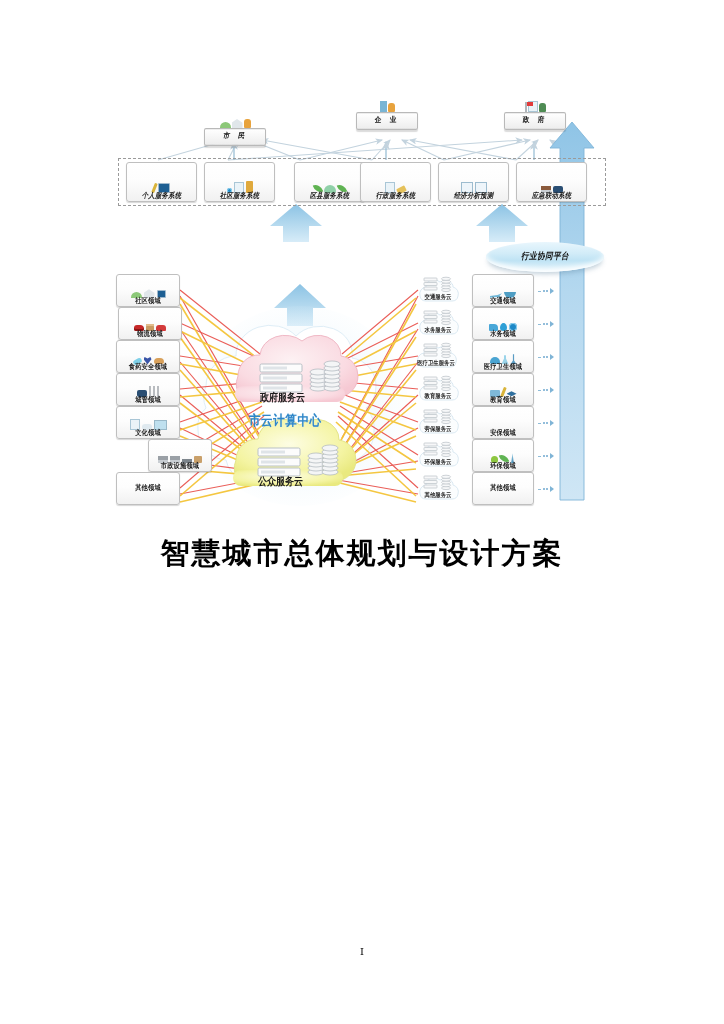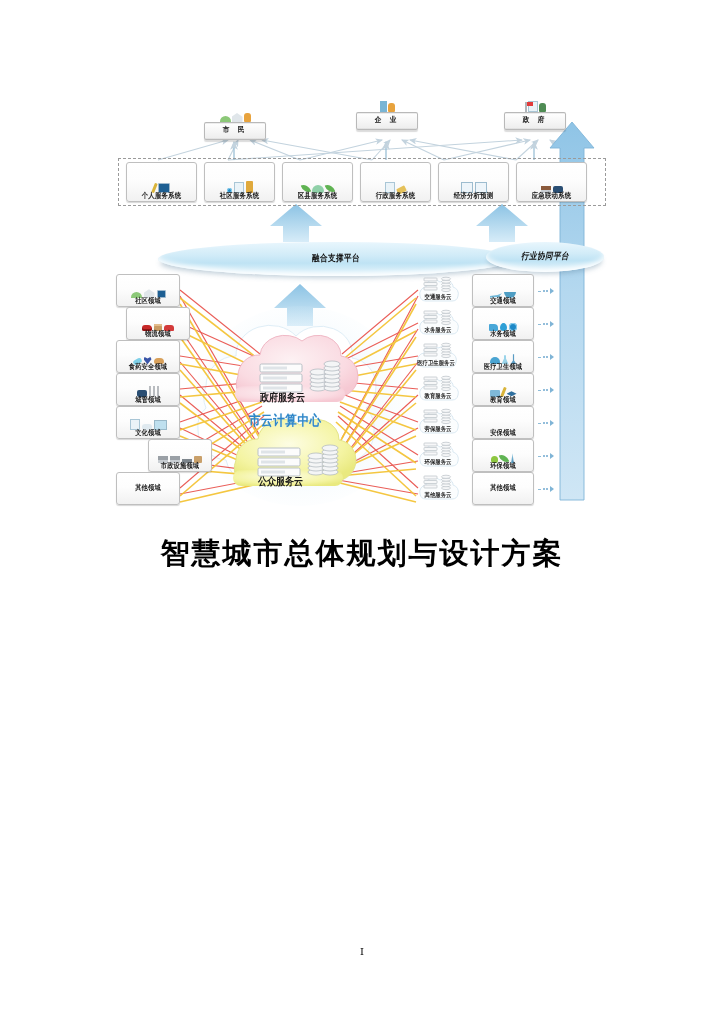--- a/index.html
+++ b/index.html
@@ -134,21 +134,21 @@
   .sysband {
     position: absolute;
     left: 8px; top: 72px;
     width: 488px; height: 48px;
     border: 1px dashed #9a9a9a;
     box-sizing: border-box;
   }
   .sysbox {
     position: absolute;
     top: 76px;
-    width: 71px; height: 40px;
+    width: 71px; height: 40px; font-style: italic;
   }
   .sysbox .glyphs { height: 20px; }
   .sysbox .cap { font-size: 6.4px; padding-bottom: 2px; }
 
   
   .disc {
     position: absolute;
     border-radius: 50%;
     background: linear-gradient(to bottom, #e8f6fd 0%, #d2ecf8 38%, #bfe3f4 62%, #eaf7fd 100%);
     box-shadow: 0 4px 5px -2px rgba(80,120,150,.35), inset 0 -3px 5px rgba(255,255,255,.9);
@@ -450,21 +450,21 @@
             <ellipse cx="22" cy="18" rx="8" ry="3"></ellipse>
           <ellipse cx="22" cy="14" rx="8" ry="3"></ellipse>
             <ellipse cx="22" cy="10" rx="8" ry="3"></ellipse>
           <ellipse cx="22" cy="6" rx="8" ry="3"></ellipse>
         </g>
       </g>
 
       <path d="M450,414 L450,62 L440,62 L462,36 L484,62 L474,62 L474,414 Z" fill="url(#bigArrGrad)" stroke="#7fb4d8" stroke-width=".9"></path>
     </svg>
 
-    <div class="actor" style="left:94px; top:12px;">
+    <div class="actor" style="left:94px; top:18px;font-style:italic;">
       <div class="art">
         <span class="g g-hill"></span>
           <span class="g g-house"></span>
           <span class="g g-person"></span>
       </div>
       <div class="plate">市 民</div>
     </div>
     <div class="actor" style="left:246px; top:2px;">
       <div class="art">
         <span class="g g-bldg"></span>
@@ -491,21 +491,21 @@
       <div class="cap">个人服务系统</div>
     </div>
     <div class="chip sysbox" style="left:94px;">
       <div class="glyphs">
         <span class="g g-globe" style="width:5px;height:5px"></span>
           <span class="g g-paper"></span>
           <span class="g g-money" style="height:12px;width:7px;background:#e0a93c"></span>
       </div>
       <div class="cap">社区服务系统</div>
     </div>
-    <div class="chip sysbox" style="left:172px;">
+    <div class="chip sysbox" style="left:184px;">
       <div class="glyphs">
         <span class="g g-leaf"></span>
           <span class="g g-fount"></span>
           <span class="g g-leaf"></span>
       </div>
       <div class="cap">区县服务系统</div>
     </div>
     <div class="chip sysbox" style="left:250px;">
       <div class="glyphs">
         <span class="g g-paper"></span>
@@ -521,40 +521,37 @@
       <div class="cap">经济分析预测</div>
     </div>
     <div class="chip sysbox" style="left:406px;">
       <div class="glyphs">
         <span class="g g-brick" style="background:#8a5a3c"></span>
           <span class="g g-cam"></span>
       </div>
       <div class="cap">应急联动系统</div>
     </div>
 
-    <div class="disc" style="left:48px; top:156px; width:356px; height:34px;">
-      <span class="lbl">融合支撑平台</span>
-    </div>
     <div class="disc" style="left:376px; top:156px; width:118px; height:30px;font-style:italic;">
       <span class="lbl">行业协同平台</span>
     </div>
 
     <div class="cloudlabel" id="lbl-gov" style="left:150px; top:305px;">政府服务云</div>
     <div class="cloudlabel" id="lbl-center" style="left:139px; top:327px;">市云计算中心</div>
     <div class="cloudlabel" id="lbl-pub" style="left:148px; top:389px;">公众服务云</div>
 
     <div class="chip lchip" style="left:6px; top:188px;">
       <div class="glyphs">
         <span class="g g-hill"></span>
           <span class="g g-house"></span>
           <span class="g g-mon" style="width:7px;height:6px"></span>
       </div>
       <div class="cap">社区领域</div>
     </div>
-    <div class="chip lchip" style="left:16px; top:221px;">
+    <div class="chip lchip" style="left:8px; top:221px;">
       <div class="glyphs">
         <span class="g g-car"></span>
           <span class="g g-box"></span>
           <span class="g g-sofa"></span>
       </div>
       <div class="cap">物流领域</div>
     </div>
     <div class="chip lchip" style="left:6px; top:254px;">
       <div class="glyphs">
         <span class="g g-pill"></span>

